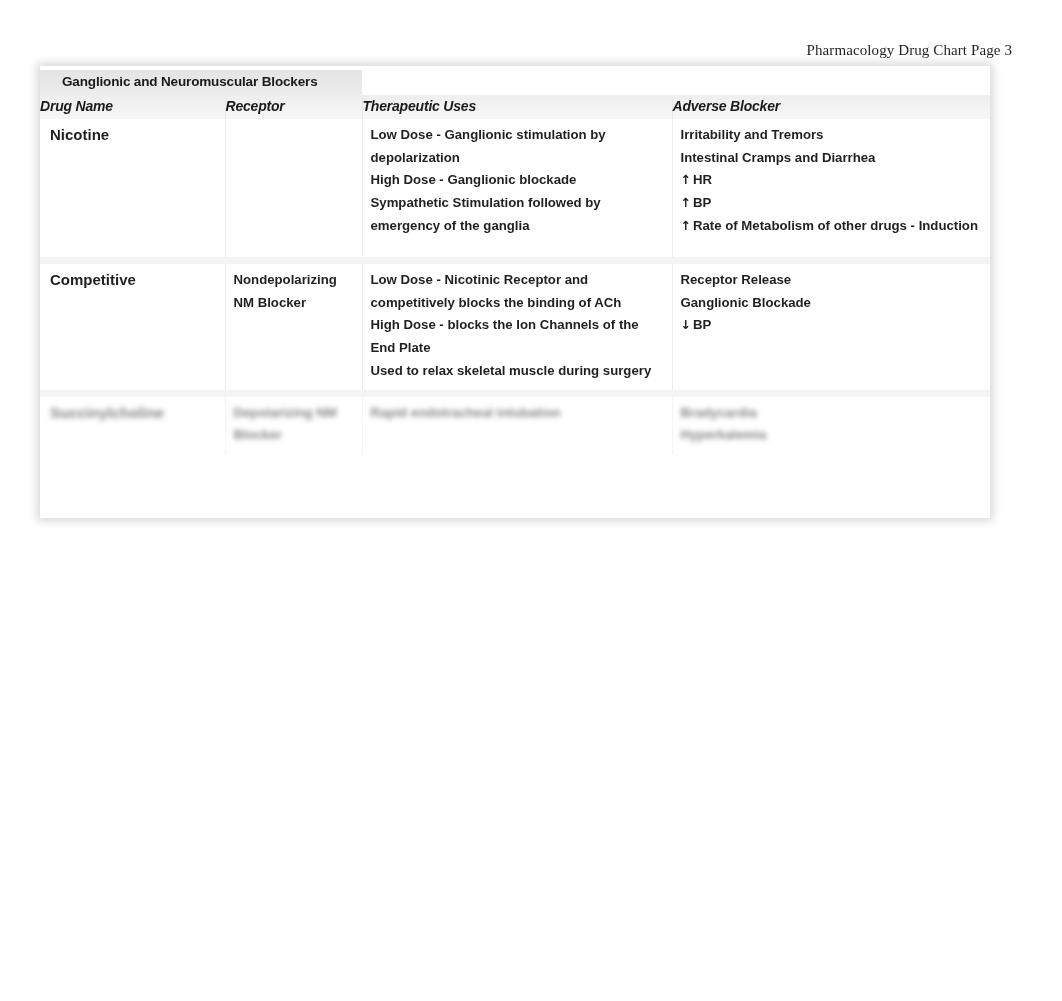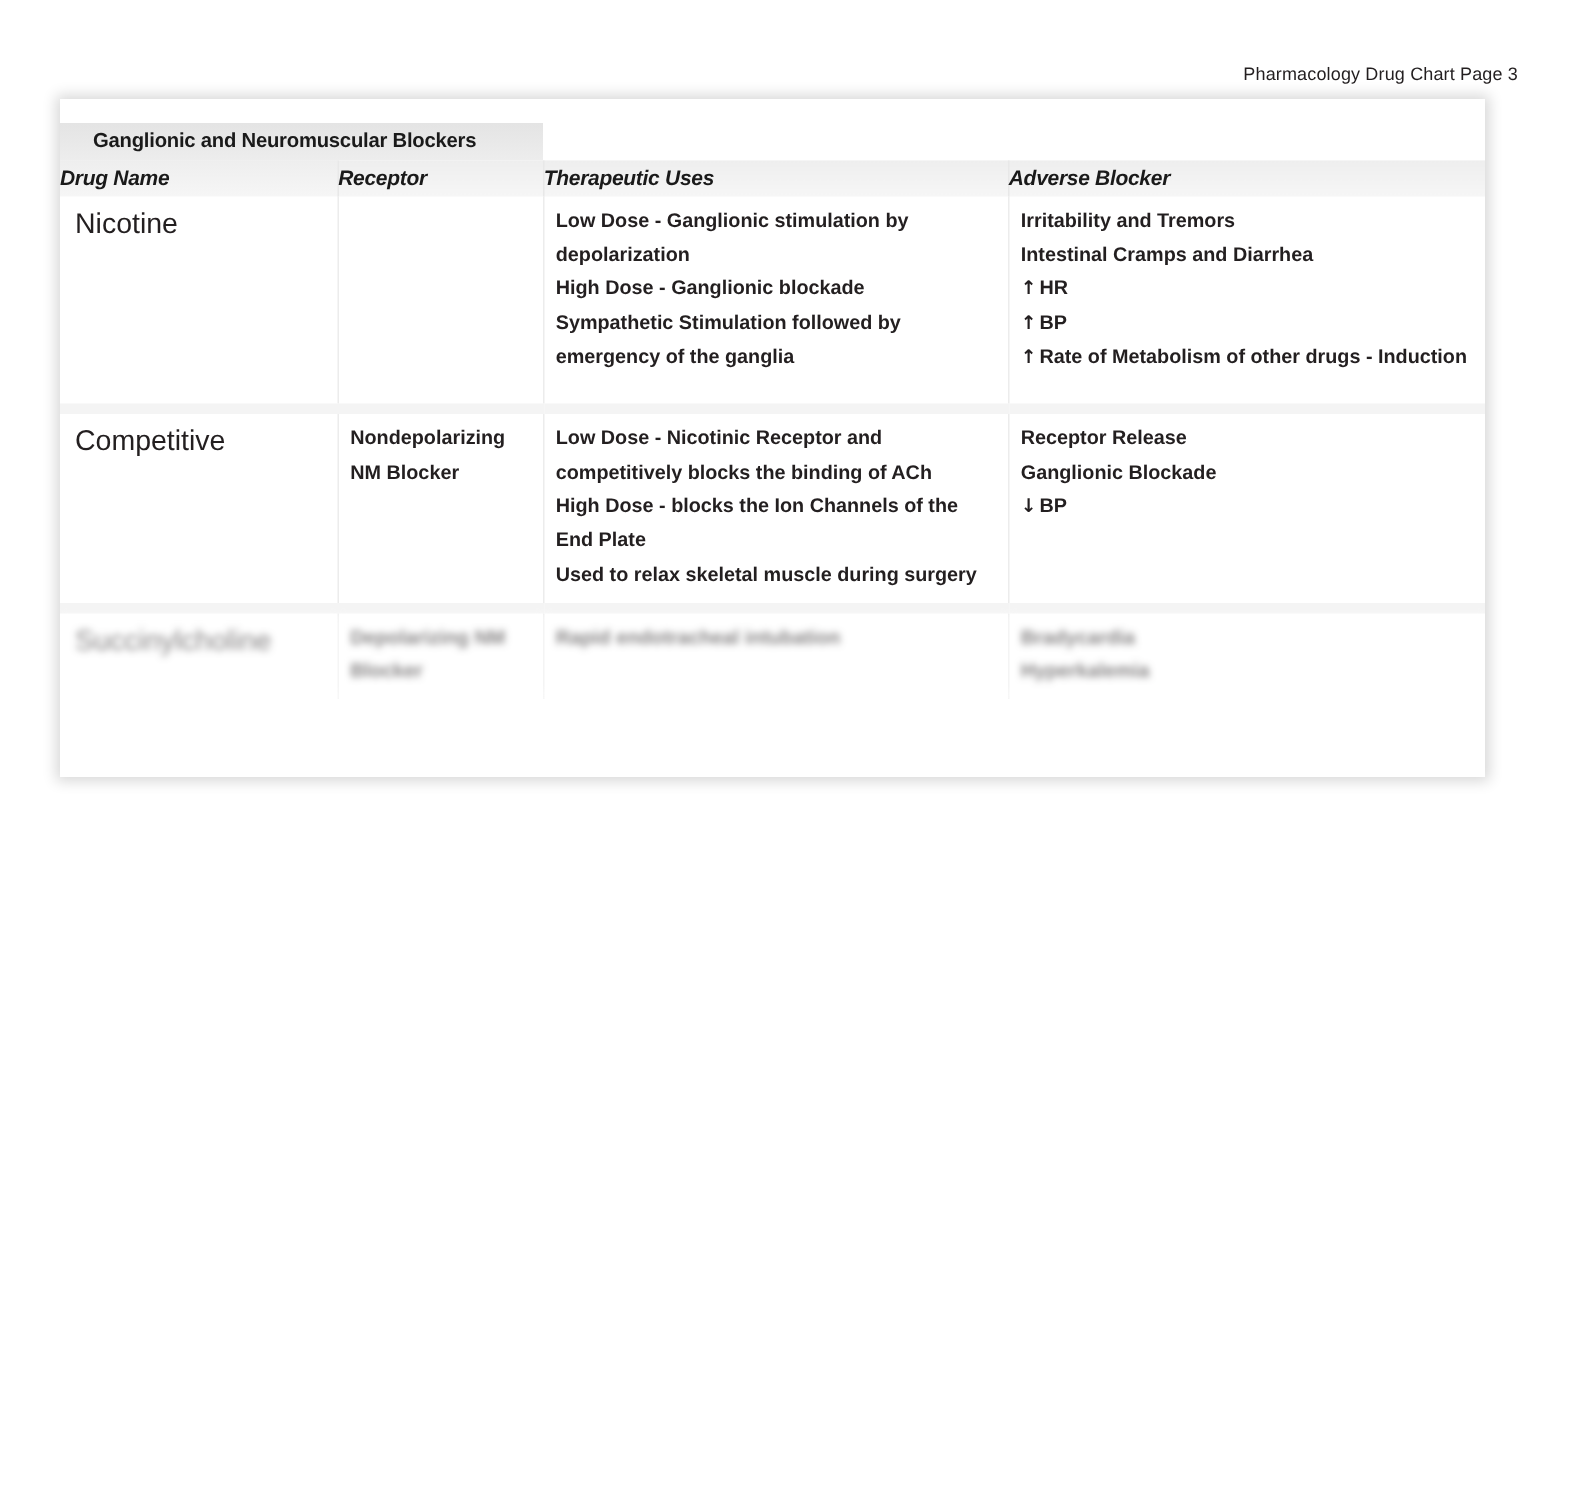--- a/index.html
+++ b/index.html
@@ -16,22 +16,22 @@
     overflow: hidden;
   }
 
   
   .page-header {
     position: absolute;
     top: 42px;
     left: 0;
     width: 1012px;
     text-align: right;
-    font-family: Liberation Sans, sans-serif;
-    font-size: 12px;
+    font-family: Liberation Serif, serif;
+    font-size: 15px;
     color: #231f20;
     letter-spacing: 0.1px;
   }
 
   
   .chart-wrap {
     position: absolute;
     top: 66px;
     left: 40px;
     width: 950px;
@@ -44,21 +44,21 @@
     box-shadow: 0 0 9px 3px rgba(0,0,0,0.16);
   }
   .chart-inner {
     position: absolute;
     inset: 0;
     overflow: hidden;
   }
 
   table.drug-chart {
     position: absolute;
-    top: 16px;
+    top: 4px;
     left: 0;
     width: 950px;
     border-collapse: collapse;
     table-layout: fixed;
     background: #ffffff;
   }
   table.drug-chart td,
   table.drug-chart th {
     vertical-align: top;
     padding: 0;
@@ -114,22 +114,22 @@
   }
   tr.data-row td:last-child { border-right: none; }
 
   .cell {
     padding: 5px 8px 7px 8px;
     font-size: 13.2px;
     line-height: 1.72;
     color: #231f20;
   }
   .cell.drug-cell {
-    font-weight: normal;
-    font-size: 19px;
+    font-weight: bold;
+    font-size: 15px;
     padding-left: 10px;
     line-height: 1.5;
   }
   td.vmid { vertical-align: middle; }
 
   .line { display: block; white-space: normal; font-weight: bold; }
   .arrow {
     font-family: "DejaVu Sans", sans-serif;
     font-size: 12.5px;
     margin-right: 2px;

